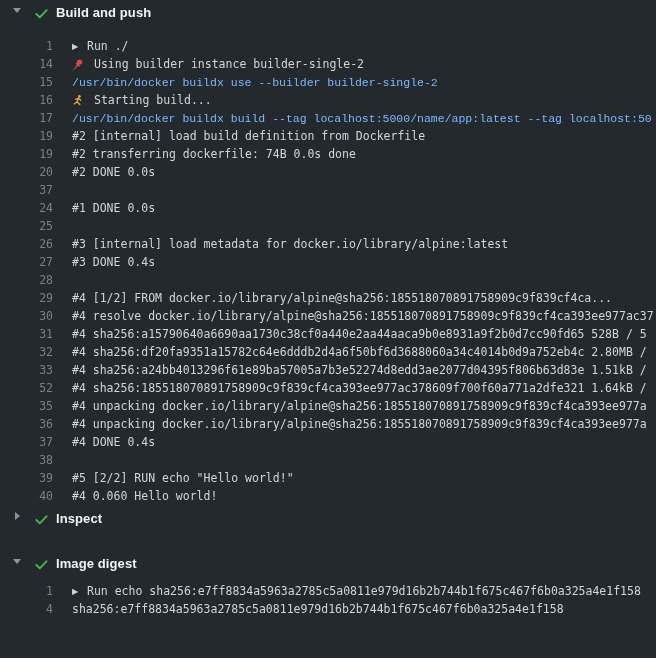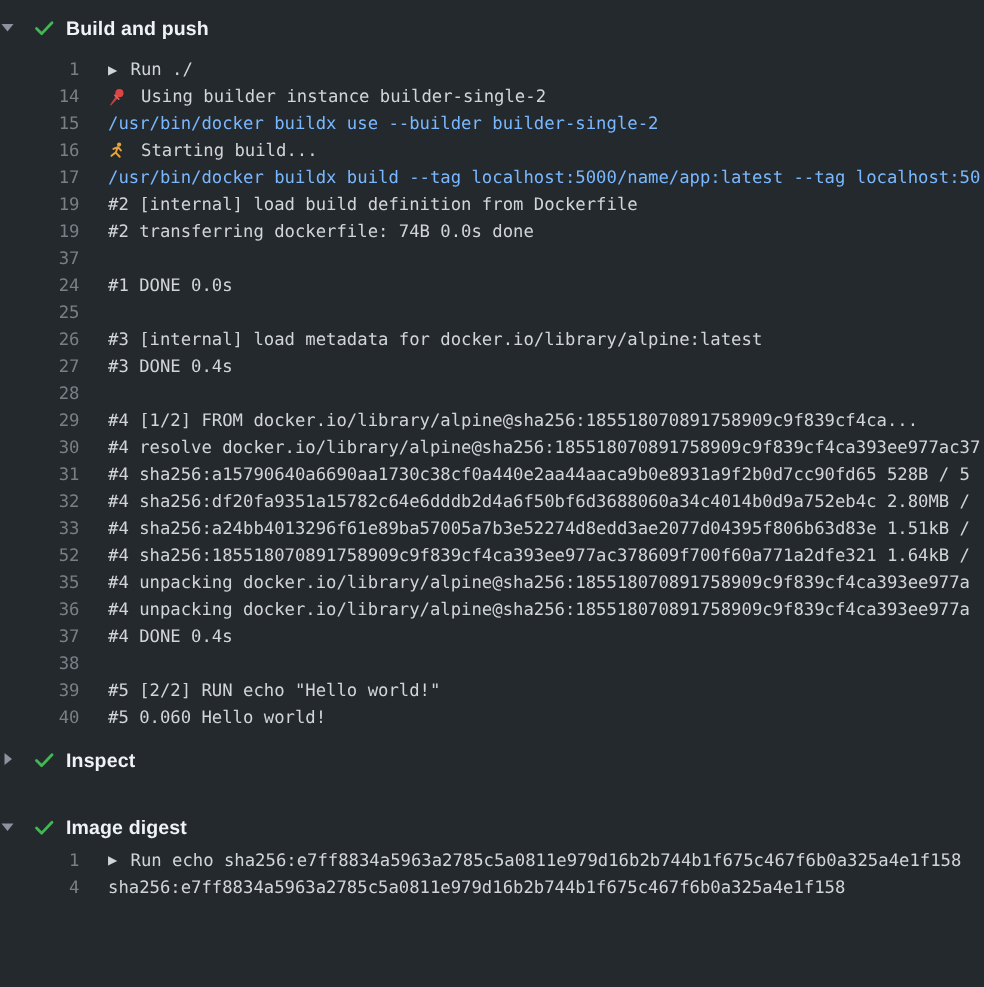--- a/index.html
+++ b/index.html
@@ -7,22 +7,21 @@
     width: 656px; height: 658px;
     background: #24292e;
     overflow: hidden;
     font-family: "Liberation Sans", sans-serif;
   }
   .page { padding-top: 5px; width: 656px; }
 
   .sec-head {
     height: 26px;
     display: flex;
-    align-items: center;
-    padding-left: 0;
+    padding-left: 12px;
     cursor: pointer;
   }
   .chev { width: 10px; height: 10px; margin-right: 11px; display: flex; align-items: center; justify-content: center; flex: none; }
   .check { width: 16px; height: 16px; margin-right: 7px; display: flex; align-items: center; justify-content: center; flex: none; }
   .sec-title {
     color: #f0f3f6;
     font-size: 13px;
     font-weight: bold;
     letter-spacing: .1px;
   }
@@ -50,21 +49,21 @@
     color: #788086;
     cursor: pointer;
   }
   .content {
     margin-left: 19px;
     display: flex;
     align-items: center;
     white-space: pre;
     flex: none;
   }
-  .content.cmd { color: #79b8ff; }
+  .content.cmd { color: #79b8ff; font-family: Liberation Mono, monospace; }
   .tri {
     font-family: "DejaVu Sans", sans-serif;
     font-size: 8px;
     color: #d1d5da;
     width: 9px;
     margin-right: 6px;
     display: inline-block;
     cursor: pointer;
     flex: none;
   }
@@ -97,38 +96,39 @@
                 <path d="M4.6 4.2l3.4 3.4-1 .6-3-3z" fill="#e06666"></path>
               </svg></span><span>Using builder instance builder-single-2</span></span></div>
         <div class="row"><span class="num">15</span><span class="content cmd"><span>/usr/bin/docker buildx use --builder builder-single-2</span></span></div>
         <div class="row"><span class="num">16</span><span class="content"><span class="emoji"><svg width="12" height="13" viewBox="0 0 12 12">
                 <circle cx="7.4" cy="1.9" r="1.4" fill="#e8a33d"></circle>
                 <path d="M3.6 4.8l3-1.2 2 2.2M6.4 3.8l-1.2 3.4 2.6 2.8M5.3 7l-3 2.4" stroke="#e8a33d" stroke-width="1.3" fill="none" stroke-linecap="round" stroke-linejoin="round"></path>
               </svg></span><span>Starting build...</span></span></div>
         <div class="row"><span class="num">17</span><span class="content cmd"><span>/usr/bin/docker buildx build --tag localhost:5000/name/app:latest --tag localhost:50</span></span></div>
         <div class="row"><span class="num">19</span><span class="content"><span>#2 [internal] load build definition from Dockerfile</span></span></div>
         <div class="row"><span class="num">19</span><span class="content"><span>#2 transferring dockerfile: 74B 0.0s done</span></span></div>
+        <div class="row"><span class="num">20</span><span class="content"><span>#2 DONE 0.0s</span></span></div>
         <div class="row"><span class="num">37</span><span class="content"><span></span></span></div>
         <div class="row"><span class="num">24</span><span class="content"><span>#1 DONE 0.0s</span></span></div>
         <div class="row"><span class="num">25</span><span class="content"><span></span></span></div>
         <div class="row"><span class="num">26</span><span class="content"><span>#3 [internal] load metadata for docker.io/library/alpine:latest</span></span></div>
         <div class="row"><span class="num">27</span><span class="content"><span>#3 DONE 0.4s</span></span></div>
         <div class="row"><span class="num">28</span><span class="content"><span></span></span></div>
         <div class="row"><span class="num">29</span><span class="content"><span>#4 [1/2] FROM docker.io/library/alpine@sha256:185518070891758909c9f839cf4ca...</span></span></div>
         <div class="row"><span class="num">30</span><span class="content"><span>#4 resolve docker.io/library/alpine@sha256:185518070891758909c9f839cf4ca393ee977ac37</span></span></div>
         <div class="row"><span class="num">31</span><span class="content"><span>#4 sha256:a15790640a6690aa1730c38cf0a440e2aa44aaca9b0e8931a9f2b0d7cc90fd65 528B / 5</span></span></div>
         <div class="row"><span class="num">32</span><span class="content"><span>#4 sha256:df20fa9351a15782c64e6dddb2d4a6f50bf6d3688060a34c4014b0d9a752eb4c 2.80MB / </span></span></div>
         <div class="row"><span class="num">33</span><span class="content"><span>#4 sha256:a24bb4013296f61e89ba57005a7b3e52274d8edd3ae2077d04395f806b63d83e 1.51kB / </span></span></div>
         <div class="row"><span class="num">52</span><span class="content"><span>#4 sha256:185518070891758909c9f839cf4ca393ee977ac378609f700f60a771a2dfe321 1.64kB / </span></span></div>
         <div class="row"><span class="num">35</span><span class="content"><span>#4 unpacking docker.io/library/alpine@sha256:185518070891758909c9f839cf4ca393ee977a</span></span></div>
         <div class="row"><span class="num">36</span><span class="content"><span>#4 unpacking docker.io/library/alpine@sha256:185518070891758909c9f839cf4ca393ee977a</span></span></div>
         <div class="row"><span class="num">37</span><span class="content"><span>#4 DONE 0.4s</span></span></div>
         <div class="row"><span class="num">38</span><span class="content"><span></span></span></div>
         <div class="row"><span class="num">39</span><span class="content"><span>#5 [2/2] RUN echo "Hello world!"</span></span></div>
-        <div class="row"><span class="num">40</span><span class="content"><span>#5 0.060 Hello world!</span></span></div>
+        <div class="row"><span class="num">40</span><span class="content"><span>#4 0.060 Hello world!</span></span></div>
       </div>
   </section>
 
   <section class="sec-inspect">
     <div class="sec-head">
       <span class="chev">
         <svg width="10" height="10" viewBox="0 0 10 10">
             <path d="M3 1v8l5-4z" fill="#8b949e"></path>
           </svg>
       </span>

